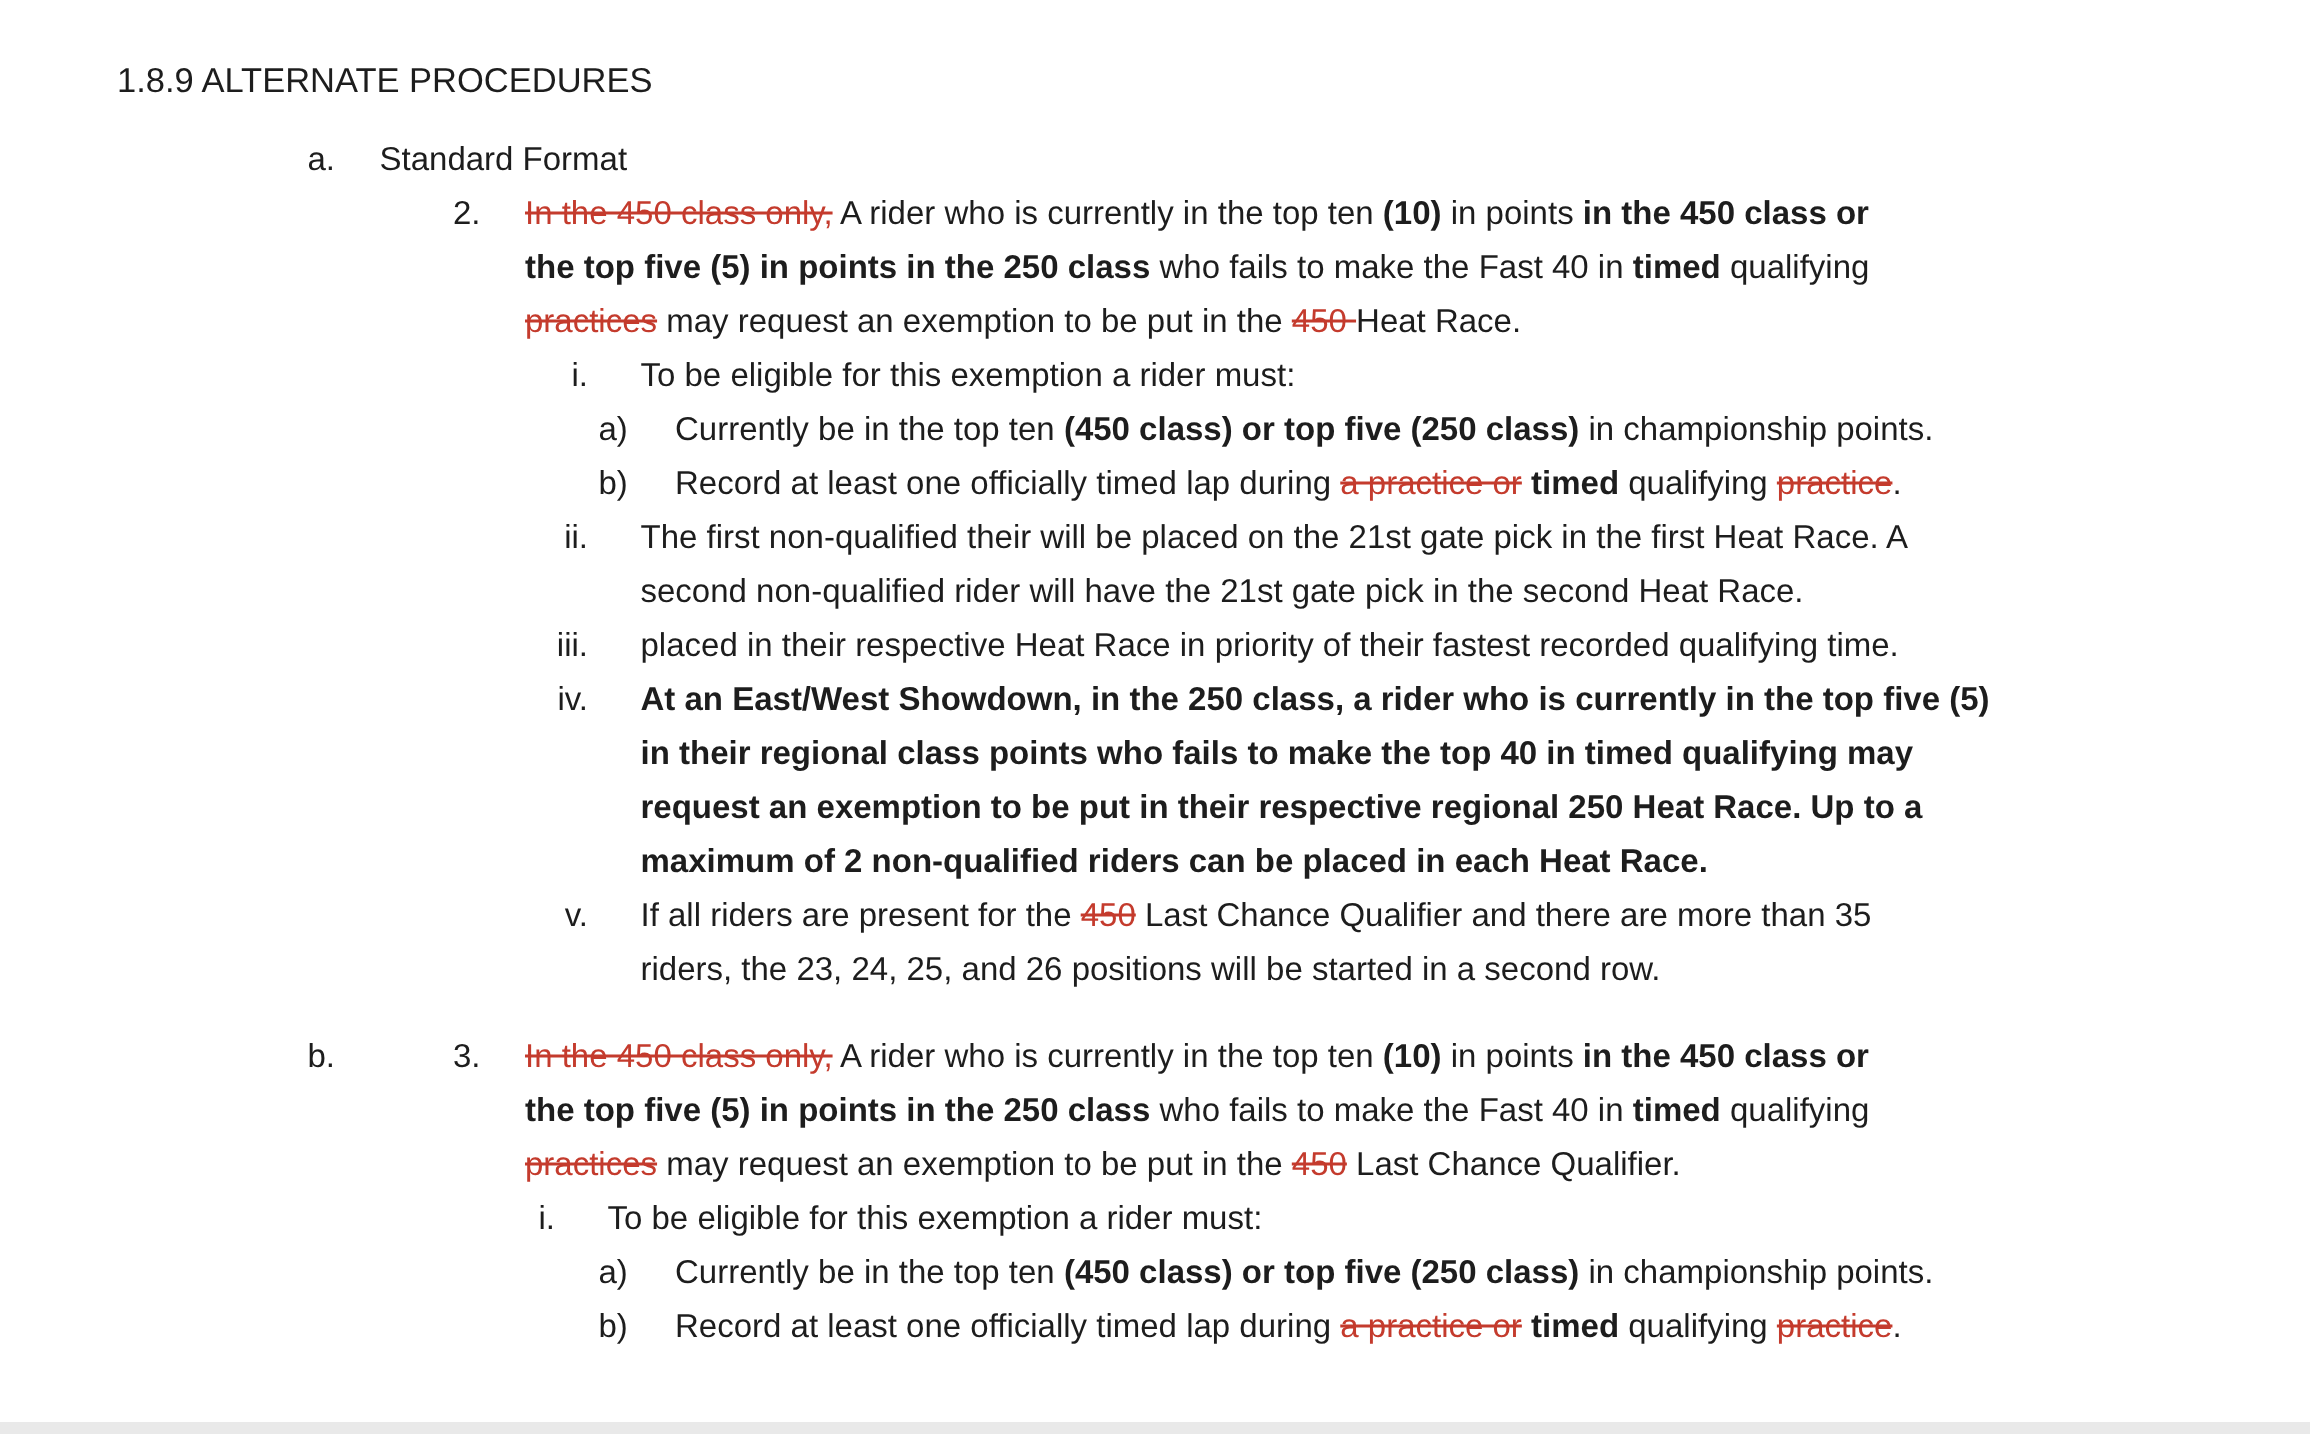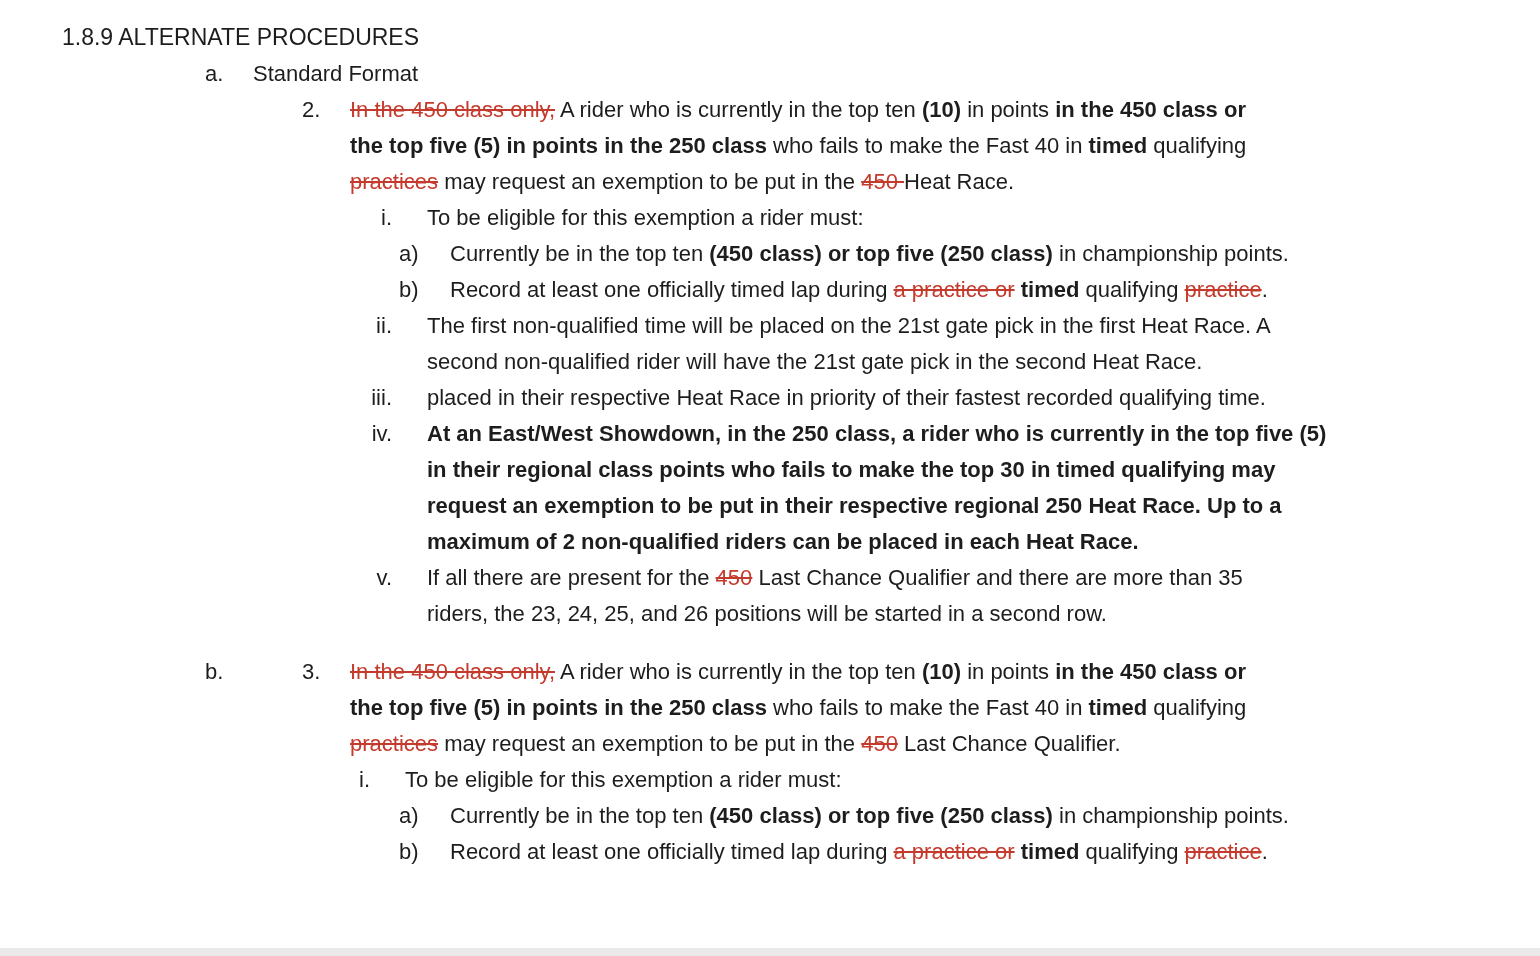--- a/index.html
+++ b/index.html
@@ -18,21 +18,21 @@
     overflow:hidden;
     position:relative;
   }
   .page{
     position:relative;
     padding-top:18px;
     font-size:22px;
     line-height:36px;
   }
   .heading{
-    margin:0;
+    margin:16px;
     padding-left:62px;
     font-size:23px;
     font-weight:400;
     line-height:38px;
   }
   .section + .section{margin-top:22px;}
   .item{position:relative;}
   .marker{position:absolute;top:0;white-space:pre;}
   
   .lvl-alpha{padding-left:253px;}
@@ -84,37 +84,37 @@
         <div class="item lvl-paren">
           <span class="marker">a)</span>
           <div class="line"><span class="run-n">Currently be in the top ten </span><span class="run-bi">(450 class) or top five (250 class)</span><span class="run-n"> in championship points.</span></div>
         </div>
         <div class="item lvl-paren">
           <span class="marker">b)</span>
           <div class="line"><span class="run-n">Record at least one officially timed lap during </span><span class="run-st">a practice or</span><span class="run-n"> </span><span class="run-bi">timed</span><span class="run-n"> qualifying </span><span class="run-st">practice</span><span class="run-n">.</span></div>
         </div>
         <div class="item lvl-roman">
           <span class="marker">ii.</span>
-          <div class="line"><span class="run-n">The first non-qualified time will be placed on the 21st gate pick in the first Heat Race. A</span></div>
+          <div class="line"><span class="run-n">The first non-qualified their will be placed on the 21st gate pick in the first Heat Race. A</span></div>
           <div class="line"><span class="run-n">second non-qualified rider will have the 21st gate pick in the second Heat Race.</span></div>
         </div>
         <div class="item lvl-roman">
           <span class="marker">iii.</span>
           <div class="line"><span class="run-n">placed in their respective Heat Race in priority of their fastest recorded qualifying time.</span></div>
         </div>
         <div class="item lvl-roman">
           <span class="marker">iv.</span>
           <div class="line"><span class="run-bi">At an East/West Showdown, in the 250 class, a rider who is currently in the top five (5)</span></div>
-          <div class="line"><span class="run-bi">in their regional class points who fails to make the top 30 in timed qualifying may</span></div>
+          <div class="line"><span class="run-bi">in their regional class points who fails to make the top 40 in timed qualifying may</span></div>
           <div class="line"><span class="run-bi">request an exemption to be put in their respective regional 250 Heat Race. Up to a</span></div>
           <div class="line"><span class="run-bi">maximum of 2 non-qualified riders can be placed in each Heat Race.</span></div>
         </div>
         <div class="item lvl-roman">
           <span class="marker">v.</span>
-          <div class="line"><span class="run-n">If all there are present for the </span><span class="run-st">450</span><span class="run-n"> Last Chance Qualifier and there are more than 35</span></div>
+          <div class="line"><span class="run-n">If all riders are present for the </span><span class="run-st">450</span><span class="run-n"> Last Chance Qualifier and there are more than 35</span></div>
           <div class="line"><span class="run-n">riders, the 23, 24, 25, and 26 positions will be started in a second row.</span></div>
         </div>
       </div>
       <div class="section">
         <div class="item lvl-alpha">
           <span class="marker">b.</span>
         </div>
         <div class="item lvl-num">
           <span class="marker">3.</span>
           <div class="line"><span class="run-st">In the 450 class only,</span><span class="run-n"> A rider who is currently in the top ten </span><span class="run-bi">(10)</span><span class="run-n"> in points </span><span class="run-bi">in the 450 class or</span></div>

